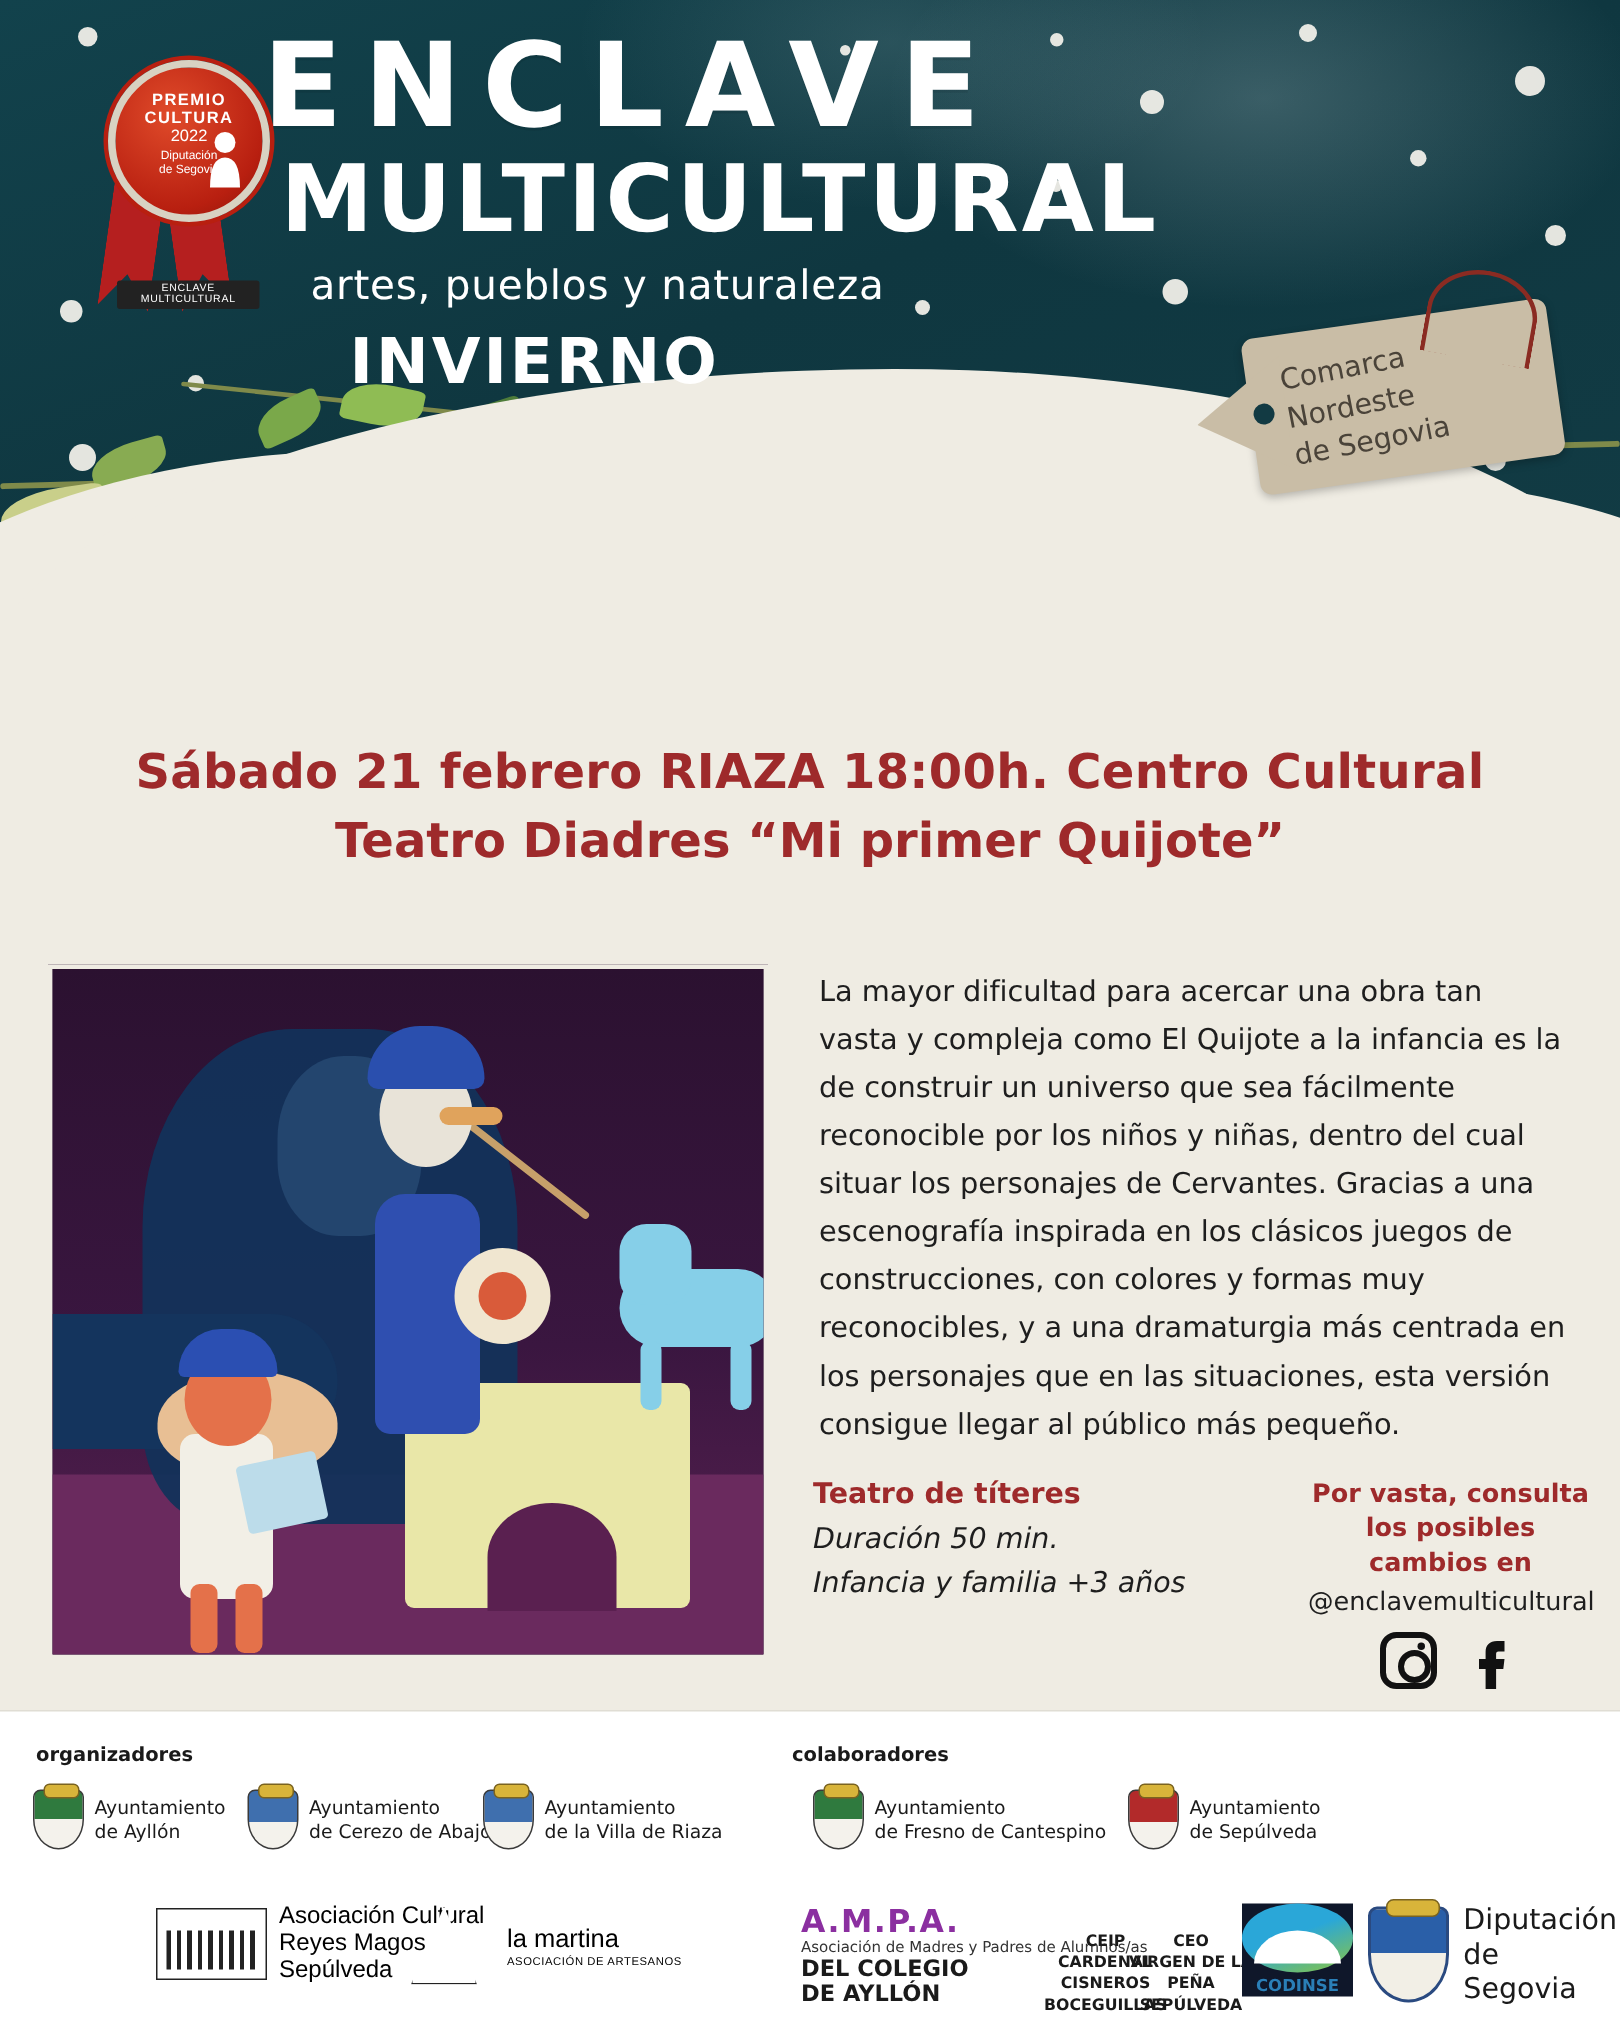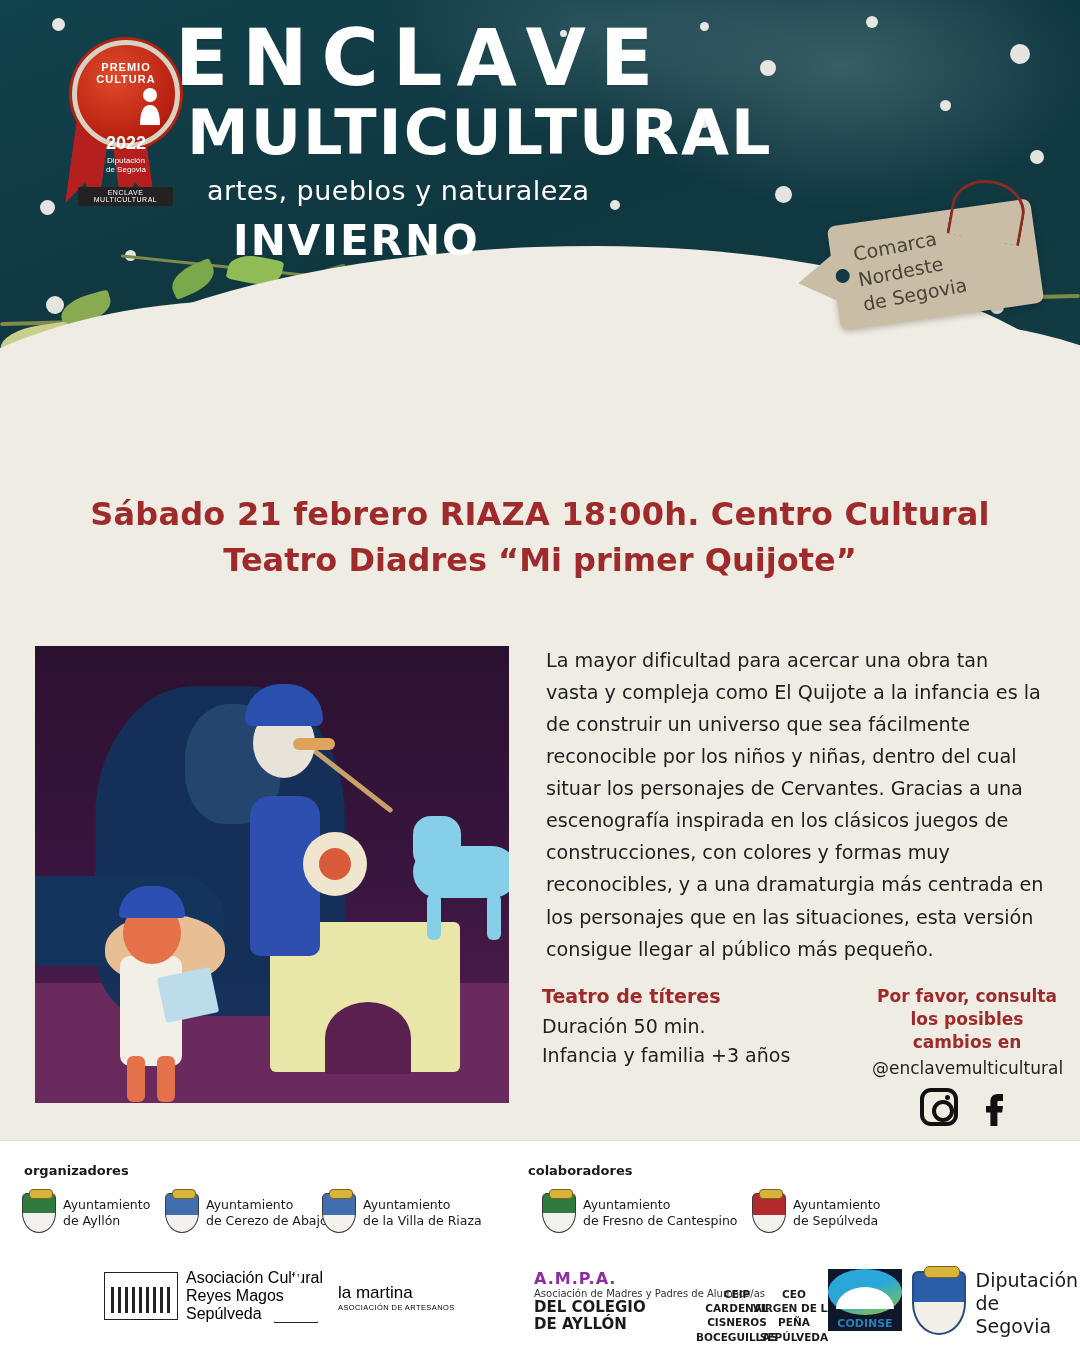--- a/index.html
+++ b/index.html
@@ -148,21 +148,21 @@
     width: 108px; height: 108px;
     border-radius: 50%;
     background: radial-gradient(circle at 38% 32%, #e04b2a, #b81f10 70%, #8d1609 100%);
     border: 5px solid #d8d2c2;
     box-shadow: 0 0 0 3px #b81f10;
     color: #ffffff;
     text-align: center;
   }
   .seal-txt1 { font-size: 11px; font-weight: bold; letter-spacing: 1px; margin-top: 16px; }
   .seal-txt2 { font-size: 11px; font-weight: bold; letter-spacing: 1px; }
-  .seal-txt3 { font-size: 18px; font-weight: bold; margin-top: 48px; }
+  .seal-txt3 { font-size: 11px; font-weight: normal; }
   .seal-txt4 { font-size: 8px; margin-top: 2px; }
   .seal-txt5 { font-size: 8px; }
   .seal-figure {
     position: absolute;
     right: 12px; bottom: 16px;
     width: 26px; height: 40px;
   }
   .seal-badge {
     position: absolute;
     left: 30px; bottom: 4px;
@@ -290,21 +290,21 @@
   }
 
   .meta-left {
     position: absolute;
     left: 542px;
     top: 985px;
     width: 320px;
     font-family: "DejaVu Sans", sans-serif;
   }
   .meta-left .m-title { color:#9e2a2b; font-weight:bold; font-size:19px; margin-bottom:5px;}
-  .meta-left .m-line { color:#1e1e1e; font-size:19px; line-height:1.52;}
+  .meta-left .m-line { color:#1e1e1e; font-size:19px; line-height:1.52;font-style:italic;}
 
   .meta-right {
     position: absolute;
     left: 872px;
     top: 985px;
     width: 190px;
     text-align: center;
     font-family: "DejaVu Sans", sans-serif;
   }
   .meta-right .r1 { color:#9e2a2b; font-weight:bold; font-size:17px; line-height:1.35;}
@@ -369,21 +369,21 @@
     width: 54px; height: 64px; border-radius: 6px 6px 50% 50%;
     background: linear-gradient(180deg,#2a5fa8 0%,#2a5fa8 48%,#f2efe6 48%);
     border: 2px solid #2a4a80; position: relative;
   }
   .dip-shield:before {
     content:""; position:absolute; left:10px; top:-7px; width:34px; height:10px;
     background:#d8b43a; border-radius:5px; border:1px solid #7a6320;
   }
   .dip-text { font-family:"DejaVu Sans", sans-serif; font-size:19px; color:#1a1a1a; line-height:1.2;}
   .ampa { position:absolute; font-family:"DejaVu Sans", sans-serif; }
-  .ampa .big { color:#8b2fa0; font-weight:bold; font-size:16px; letter-spacing:1px;}
+  .ampa .big { color:#8b2fa0; font-weight:bold; font-size:21px; letter-spacing:1px;}
   .ampa .small { font-size:10px; color:#333; }
   .ampa .mid { font-weight:bold; font-size:15px; color:#1a1a1a; line-height:1.1; }
   .ceip { position:absolute; text-align:center; font-family:"DejaVu Sans", sans-serif; font-size:10.5px; font-weight:bold; color:#1a1a1a; line-height:1.35;}
   .reyes { position:absolute; display:flex; align-items:center; gap:8px;}
   .reyes-emb { width:74px; height:48px; border:1.4px solid #222; position:relative; background:#fff;}
   .reyes-emb:after{content:""; position:absolute; left:6px; bottom:6px; width:62px; height:26px;
     background: repeating-linear-gradient(90deg,#222 0 3px,transparent 3px 7px);}
   .martina { position:absolute; display:flex; align-items:center; gap:20px;}
   .martina-mark { width:44px; height:52px; background:#fff; border:1.5px solid #222; clip-path: polygon(50% 0,100% 100%,0 100%);}
 </style>
@@ -528,21 +528,21 @@
 
   <div class="body-text">La mayor dificultad para acercar una obra tan vasta y compleja como El Quijote a la infancia es la de construir un universo que sea fácilmente reconocible por los niños y niñas, dentro del cual situar los personajes de Cervantes. Gracias a una escenografía inspirada en los clásicos juegos de construcciones, con colores y formas muy reconocibles, y a una dramaturgia más centrada en los personajes que en las situaciones, esta versión consigue llegar al público más pequeño.</div>
 
   <div class="meta-left">
     <div class="m-title">Teatro de títeres</div>
     <div class="m-line">Duración 50 min.</div>
     <div class="m-line">Infancia y familia +3 años</div>
   </div>
 
   <div class="meta-right">
-    <div class="r1">Por favor, consulta</div>
+    <div class="r1">Por vasta, consulta</div>
     <div class="r1">los posibles cambios en</div>
     <div class="r2">@enclavemulticultural</div>
     <div class="socials">
       <div class="ig"></div>
       <div class="fb">
         <svg viewBox="0 0 38 38" width="38" height="38">
           <path d="M22 6h5v7h-4c-1.2 0-1.6.6-1.6 1.7V18H27l-.8 6.6h-4.8V38h-7V24.6H10V18h4.4v-4.8C14.4 8.8 17.1 6 22 6z" fill="#111"></path>
         </svg>
       </div>
     </div>

